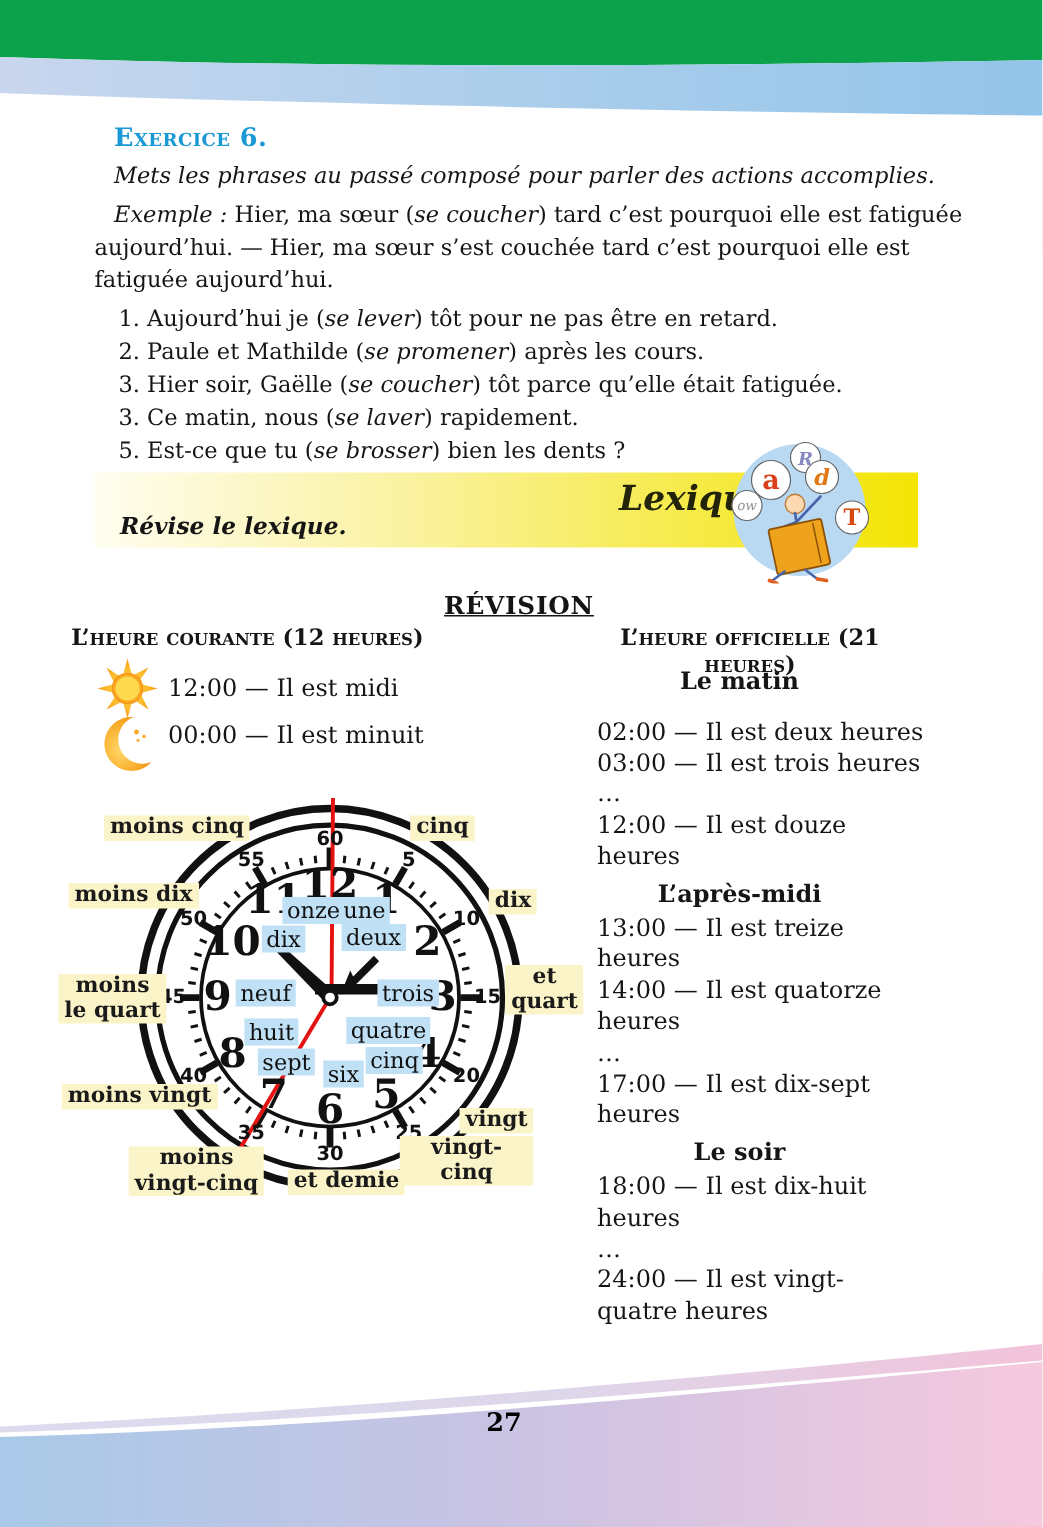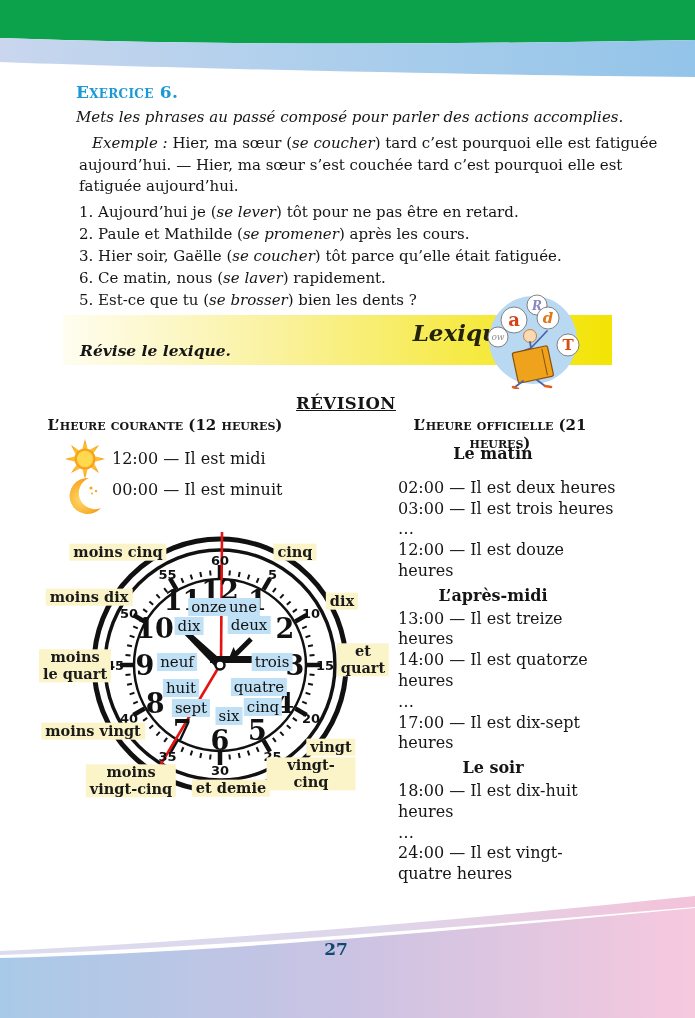--- a/index.html
+++ b/index.html
@@ -6,21 +6,21 @@
   .page{position:relative;width:695px;height:1018px;margin:0 auto;background:#ffffff;
         font-family:"DejaVu Serif",serif;color:#151515;overflow:hidden;}
   .abs{position:absolute;}
   svg{display:block;}
 
   
   .ex-block{left:63px;top:82px;width:614px;font-size:15px;line-height:21.5px;}
   .ex-title{margin-left:13px;margin-bottom:3px;font-weight:bold;font-variant:small-caps;
             font-size:17px;color:#1b99d5;letter-spacing:.3px;}
   .ex-instruction{margin-left:13px;margin-bottom:5px;font-style:italic;}
-  .ex-example{text-indent:13px;width:585px;margin-bottom:3px;margin-left:16px;}
+  .ex-example{text-indent:13px;width:585px;margin-bottom:3px;}
   .it{font-style:italic;}
   .ex-item{padding-left:16px;line-height:22px;}
 
   
   .banner{left:63px;top:315px;width:549px;height:50px;
           background:linear-gradient(90deg,#fffdf0 0%,#faf2a0 38%,#f3e403 100%);}
   .banner-title{position:absolute;left:400px;top:4px;transform:translateX(-50%);
                 font-weight:bold;font-style:italic;font-size:23px;color:#23230a;}
   .banner-sub{position:absolute;left:17px;bottom:5px;font-weight:bold;font-style:italic;font-size:15.5px;}
 
@@ -44,21 +44,21 @@
   .clock svg{position:absolute;left:0;top:0;}
   .cnum{position:absolute;transform:translate(-50%,-50%);font-weight:bold;font-size:27px;
         font-family:"DejaVu Serif",serif;color:#111;}
   .cmin{position:absolute;transform:translate(-50%,-50%);font-weight:bold;font-size:13px;
         font-family:"DejaVu Sans",sans-serif;color:#111;}
   .cword{position:absolute;transform:translate(-50%,-50%);font-size:15px;background:#bfe0f5;
          padding:0 3px;white-space:nowrap;color:#111;}
   .clabel{position:absolute;transform:translate(-50%,-50%);font-size:14.5px;font-weight:600;
           background:#fbf4c8;padding:0 4px;white-space:pre-line;text-align:center;line-height:1.15;color:#1a1a1a;}
 
-  .page-number{left:311px;top:939px;width:50px;text-align:center;font-weight:bold;font-size:17px;color:#0c4a6e;z-index:5;}
+  .page-number{left:311px;top:939px;width:50px;text-align:center;font-weight:bold;font-size:17px;color:#000000;z-index:5;}
 </style>
 </head>
 <body>
 
 <div class="page">
 
   <svg class="abs" style="left:0;top:0" width="695" height="80" viewBox="0 0 695 80">
     <defs>
       <linearGradient id="topGrad" x1="0" y1="0" x2="1" y2="0">
         <stop offset="0" stop-color="#c9d6ee"></stop>
@@ -88,21 +88,21 @@
   </svg>
 
   <div class="abs ex-block">
     <div class="ex-title">Exercice 6.</div>
     <div class="ex-instruction">Mets les phrases au passé composé pour parler des actions accomplies.</div>
     <div class="ex-example"><span class="it">Exemple :</span><span> Hier, ma sœur (</span><span class="it">se coucher</span><span>) tard c’est pourquoi elle est fatiguée aujourd’hui. — Hier, ma sœur s’est couchée tard c’est pourquoi elle est fatiguée aujourd’hui.</span></div>
     <div id="ex-list">
         <div class="ex-item"><span>1. Aujourd’hui je (</span><span class="it">se lever</span><span>) tôt pour ne pas être en retard.</span></div>
         <div class="ex-item"><span>2. Paule et Mathilde (</span><span class="it">se promener</span><span>) après les cours.</span></div>
         <div class="ex-item"><span>3. Hier soir, Gaëlle (</span><span class="it">se coucher</span><span>) tôt parce qu’elle était fatiguée.</span></div>
-        <div class="ex-item"><span>6. Ce matin, nous (</span><span class="it">se laver</span><span>) rapidement.</span></div>
+        <div class="ex-item"><span>3. Ce matin, nous (</span><span class="it">se laver</span><span>) rapidement.</span></div>
         <div class="ex-item"><span>5. Est-ce que tu (</span><span class="it">se brosser</span><span>) bien les dents ?</span></div>
       </div>
   </div>
 
   <div class="abs banner">
     <div class="banner-title">Lexique</div>
     <div class="banner-sub">Révise le lexique.</div>
   </div>
 
   <svg class="abs" style="left:485px;top:293px" width="96" height="96" viewBox="0 0 96 96">

